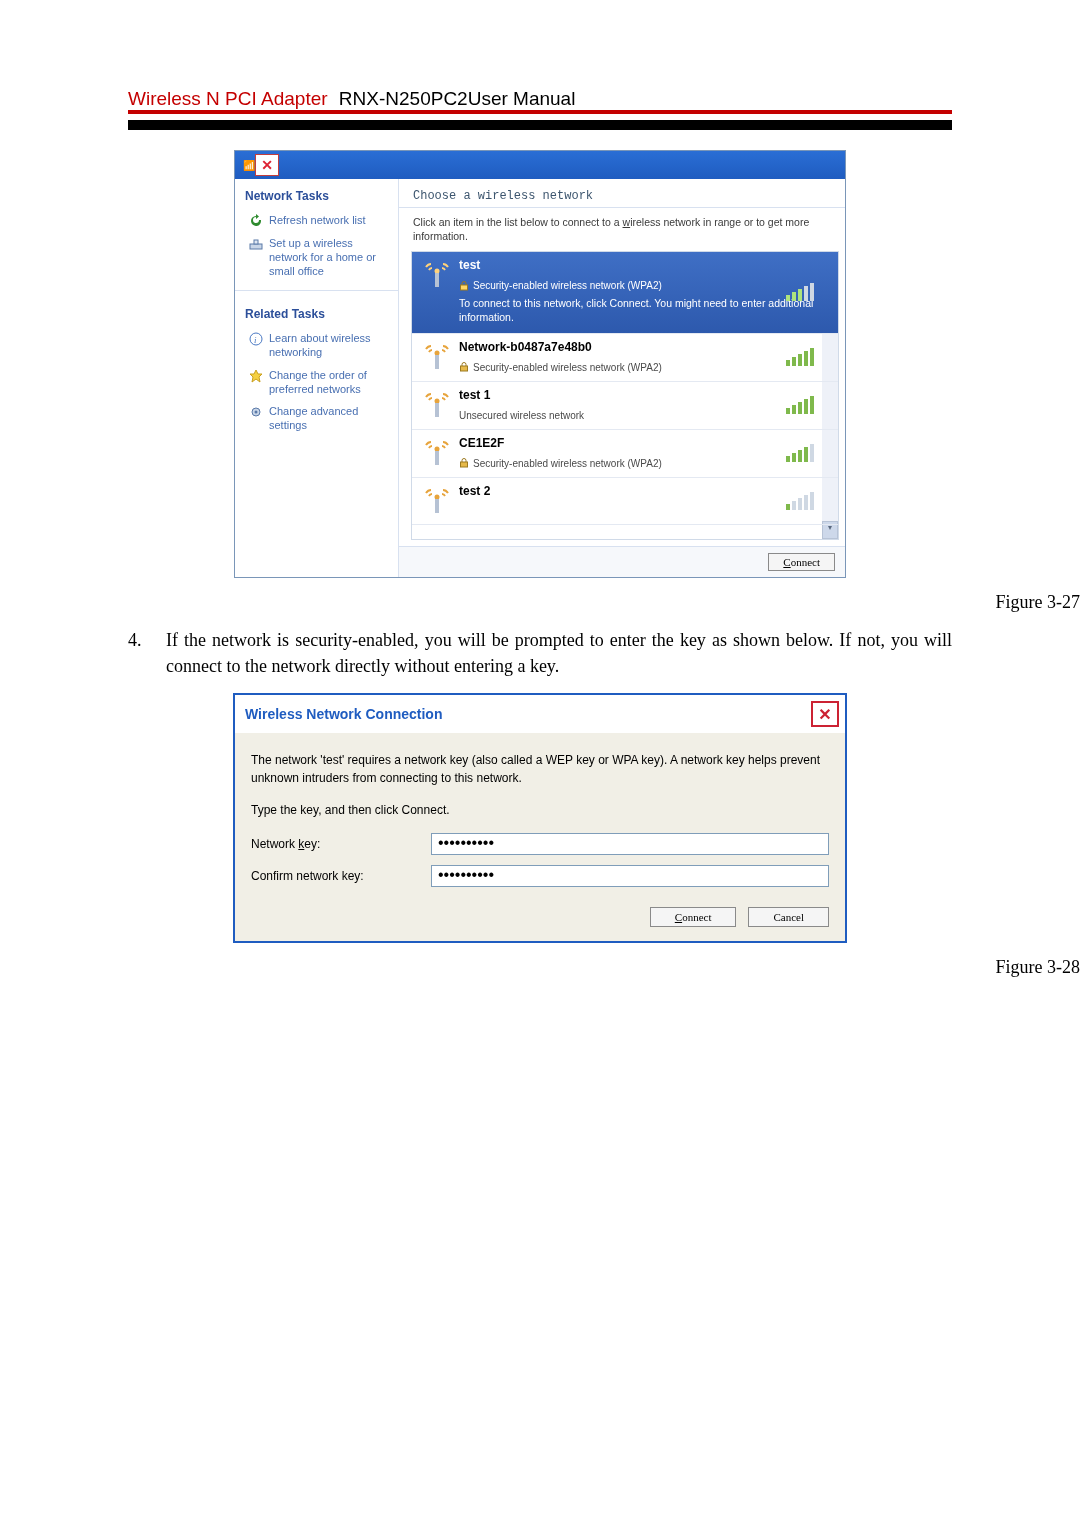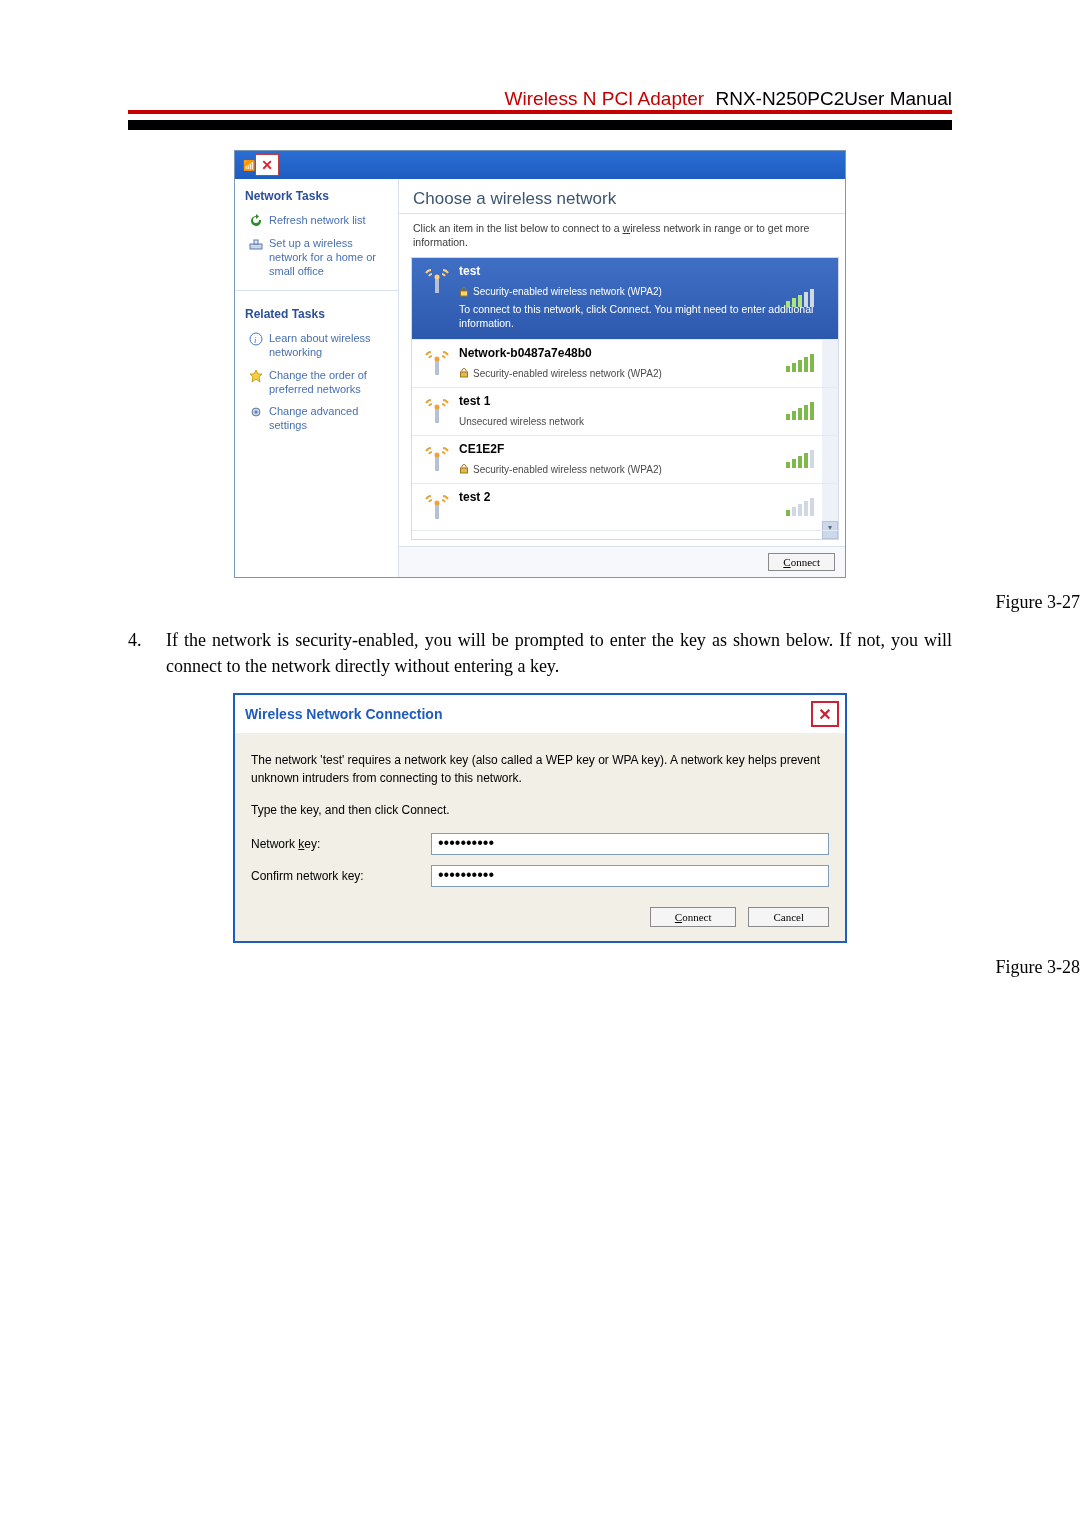--- a/index.html
+++ b/index.html
@@ -1,39 +1,39 @@
 <!DOCTYPE html>
 <html><head>
 <meta charset="utf-8">
 <style>
   html,body{margin:0;padding:0;background:#fff;font-family:"Segoe UI",Tahoma,Arial,sans-serif;color:#000;}
   .page{width:1080px;margin:0 auto;background:#fff;position:relative;min-height:1527px;}
   
   .hdr-line{margin:88px 128px 0 128px;}
-  .hdr-row{display:flex;justify-content:flex-end;align-items:baseline;font-size:19px;}
+  .hdr-row{display:flex;justify-content:flex-start;align-items:baseline;font-size:19px;}
   .hdr-red{color:#c40000;}
   .hdr-black{color:#000;margin-left:6px;}
   .hdr-right{color:#000;}
   .rule{height:10px;background:#000;margin-top:6px;}
   .rule-top{height:4px;background:#c40000;}
   
   .fig27-wrap{margin:20px auto 0;width:610px;border:1px solid #7a96b8;font-family:Tahoma,Arial,sans-serif;}
   .titlebar{background:linear-gradient(#2a6ed5,#1f5cc0);color:#fff;font-size:13px;font-weight:bold;display:flex;align-items:center;padding:3px 4px 3px 8px;}
   .titlebar .ttl{flex:1;}
   .closex{width:22px;height:20px;background:#fff;border:1px solid #c23d3d;color:#d23;display:flex;align-items:center;justify-content:center;font-weight:bold;font-size:14px;}
   .dlg-body{display:flex;height:398px;}
   
   .sb{width:163px;background:#fff;font-size:11px;color:#486fb1;border-right:1px solid #d8e1f0;}
   .sb-h{color:#2c4f9a;font-weight:bold;font-size:12px;padding:10px 10px 8px 10px;}
   .sb-item{display:flex;padding:3px 8px 6px 14px;gap:6px;line-height:1.25;}
   .sb-ico{width:14px;height:14px;flex:0 0 14px;}
   .sb-sep{height:1px;background:#d8e1f0;margin:6px 0;}
   
   .mp{flex:1;background:#fff;display:flex;flex-direction:column;}
-  .mp-h{color:#3c556e;font-size:17px;padding:10px 14px 4px 14px;border-bottom:1px solid #d8e1f0;font-family:Liberation Sans, sans-serif;}
+  .mp-h{color:#3c556e;font-size:12px;padding:10px 14px 4px 14px;border-bottom:1px solid #d8e1f0;font-family:Liberation Mono, monospace;}
   .mp-sub{color:#3a3a3a;font-size:10.5px;padding:8px 14px 8px 14px;line-height:1.3;}
   .mp-list{flex:1;margin:0 6px 6px 12px;border:1px solid #d0dae8;overflow:hidden;position:relative;}
   .scrollbar{position:absolute;right:0;top:0;bottom:0;width:16px;background:#eef1f8;}
   .sbbtn{height:16px;background:#cdd8ea;border:1px solid #b7c3d6;font-size:8px;text-align:center;line-height:12px;color:#5b6a80;}
   .sbbtn.bot{position:absolute;bottom:0;left:0;right:0;}
   .net{border-bottom:1px solid #e4e9f2;padding:6px 22px 8px 8px;display:flex;gap:5px;position:relative;}
   .net.sel{background:linear-gradient(#3f6fc5,#2d59ad);color:#fff;}
   .antenna{width:34px;display:flex;align-items:flex-start;justify-content:center;padding-top:2px;}
   .ant-svg{width:28px;height:30px;}
   .net-main{flex:1;}

